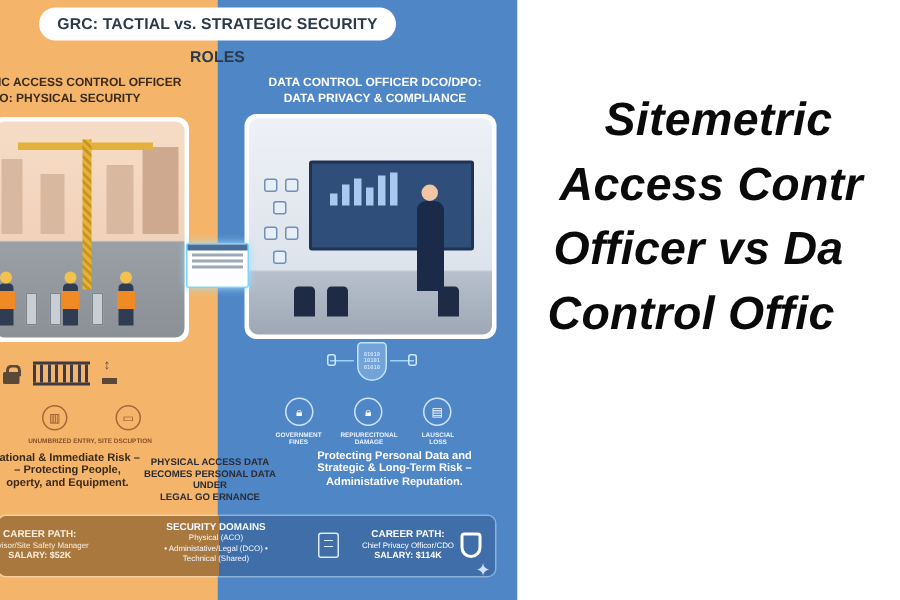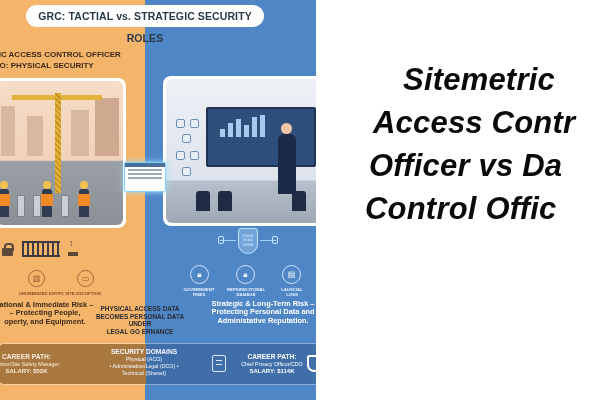--- a/index.html
+++ b/index.html
@@ -1,19 +1,19 @@
 <!DOCTYPE html>
 <html><head>
 <meta charset="utf-8">
 <style>
   * { box-sizing: border-box; margin: 0; padding: 0; }
   html, body { width: 600px; height: 400px; overflow: hidden; background: #ffffff; }
   body { position: relative; font-family: "Liberation Sans", sans-serif; }
 
-  .infographic { position: absolute; left: 0; top: 0; width: 316px; height: 400px; overflow: hidden; }
+  .infographic { position: absolute; left: 0; top: 0; width: 345px; height: 400px; overflow: hidden; }
   .half-left { position: absolute; left: 0; top: 0; width: 145px; height: 400px; background: #f4b56b; }
   .half-right { position: absolute; left: 145px; top: 0; width: 200px; height: 400px; background: #4f86c6; }
 
   .top-pill { position: absolute; left: 26px; top: 5px; width: 238px; height: 22px; background: #ffffff; border-radius: 11px;
     font-weight: bold; font-size: 10.5px; color: #2b3a4a; text-align: center; line-height: 22px; letter-spacing: 0.1px; }
 
   .role-head { position: absolute; font-weight: bold; font-size: 8px; line-height: 11px; text-transform: uppercase; }
   .role-head.left { left: -12px; top: 49px; width: 150px; color: #3a2a1a; }
   .role-head.right { left: 160px; top: 49px; width: 180px; color: #ffffff; text-align: center; }
 
@@ -96,20 +96,24 @@
 
 <div class="infographic">
   <div class="half-left"></div>
   <div class="half-right"></div>
 
   <div class="top-pill">GRC: TACTIAL vs. STRATEGIC SECURITY ROLES</div>
 
   <div class="role-head left">
     <div>TRIC ACCESS CONTROL OFFICER</div>
     <div>ACO: PHYSICAL SECURITY</div>
+  </div>
+  <div class="role-head right">
+    <div>DATA CONTROL OFFICER DCO/DPO:</div>
+    <div>DATA PRIVACY &amp; COMPLIANCE</div>
   </div>
 
   <div class="scene left">
     <div class="scene-inner">
       <div class="bldg" style="left:4px;width:14px;height:50px;"></div>
       <div class="bldg" style="left:30px;width:16px;height:40px;"></div>
       <div class="bldg" style="left:74px;width:18px;height:46px;"></div>
       <div class="bldg" style="left:98px;width:24px;height:58px;background:#cfa98f;"></div>
       <div class="crane-jib"></div>
       <div class="crane-mast"></div>
@@ -195,22 +199,22 @@
   <div class="small-cap r" style="left:226px;top:287px;">
     <div>REPIURECITONAL</div>
     <div>DAMAGE</div>
   </div>
   <div class="small-cap r" style="left:272px;top:287px;">
     <div>LAUSCIAL</div>
     <div>LOSS</div>
   </div>
 
   <div class="risk-text right">
+    <div>Protecting Personal Data and</div>
     <div>Strategic &amp; Long-Term Risk –</div>
-    <div>Protecting Personal Data and</div>
     <div>Administative Reputation.</div>
   </div>
 
   <div class="banner">
     <div class="bl"></div>
     <div class="br"></div>
     <div class="bn-col c1">
       <div class="h">CAREER PATH:</div>
       <div class="t">ervisor/Site Safety Manager</div>
       <div class="s">SALARY: $52k</div>

